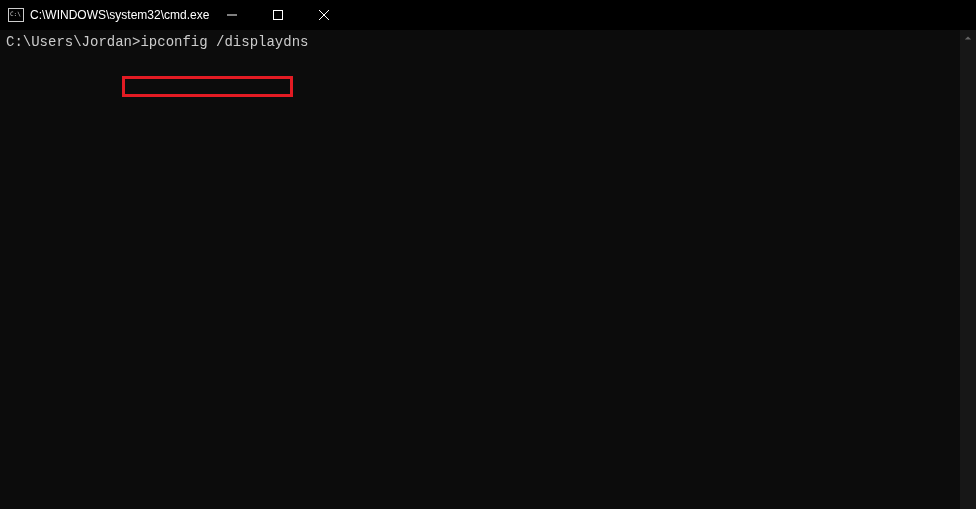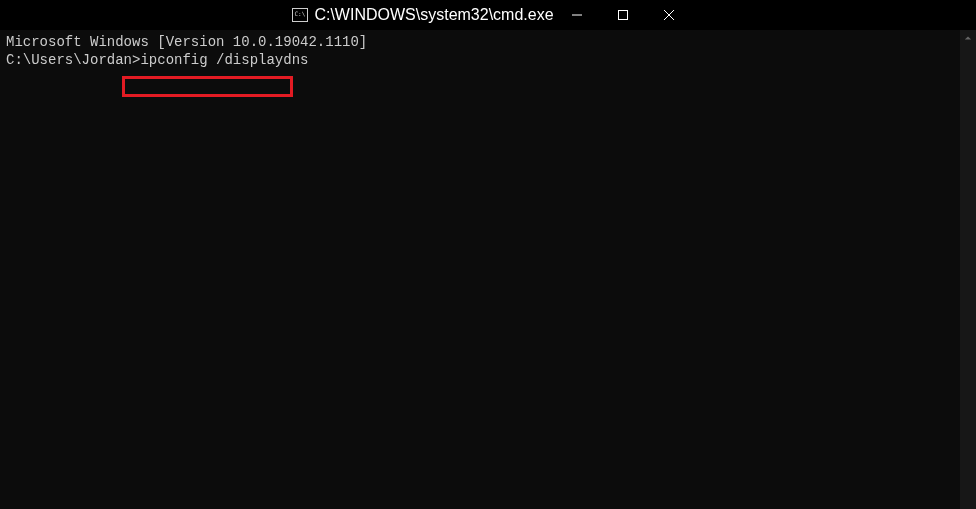--- a/index.html
+++ b/index.html
@@ -13,24 +13,24 @@
       background: #000;
       font-family: Consolas, 'Courier New', monospace;
       overflow: hidden;
       position: relative;
     }
     .titlebar {
       height: 30px;
       background: #000;
       display: flex;
       align-items: center;
-      justify-content: center;
+      justify-content: flex-start;
       color: #fff;
       font-family: 'Segoe UI', Tahoma, sans-serif;
-      font-size: 16px;
+      font-size: 12px;
     }
     .titlebar-left {
       display: flex;
       align-items: center;
       gap: 6px;
       padding-left: 8px;
     }
     .cmd-icon {
       width: 16px;
       height: 14px;
@@ -139,21 +139,21 @@
     <div class="win-btn close">
       <svg viewBox="0 0 10 10">
           <line x1="0" y1="0" x2="10" y2="10"></line>
           <line x1="10" y1="0" x2="0" y2="10"></line>
         </svg>
     </div>
   </div>
 </div>
 
 <div class="terminal-area">
-  <div class="terminal-content"><span class="line">Microsoft Windows [Version 10.0.19042.1110]</span><span class="line"></span><span class="line"><span>C:\Users\Jordan&gt;</span><span>ipconfig /displaydns</span></span></div>
+  <div class="terminal-content"><span class="line"></span><span class="line"><span>C:\Users\Jordan&gt;</span><span>ipconfig /displaydns</span></span></div>
   <div class="scrollbar">
     <div class="scroll-arrow top">
       <svg viewBox="0 0 10 10">
           <path d="M1 7 L5 3 L9 7 Z"></path>
         </svg>
     </div>
   </div>
 </div>
 
 <div class="highlight-box" id="hlbox" style="top: 76px; left: 122px; width: 171px; height: 21px;"></div>

